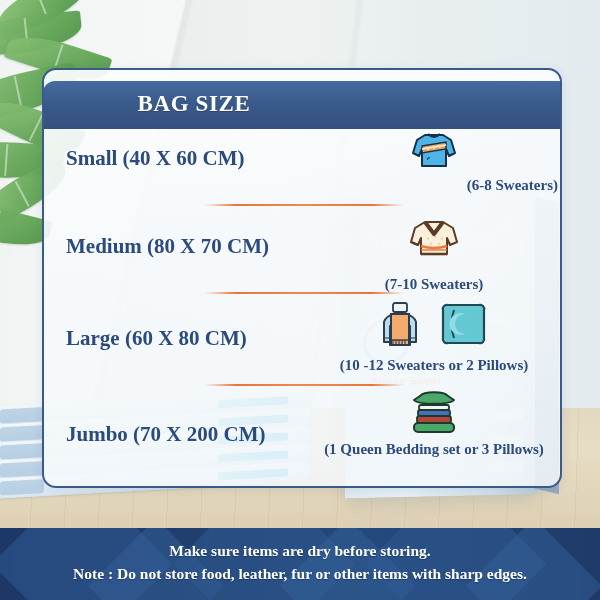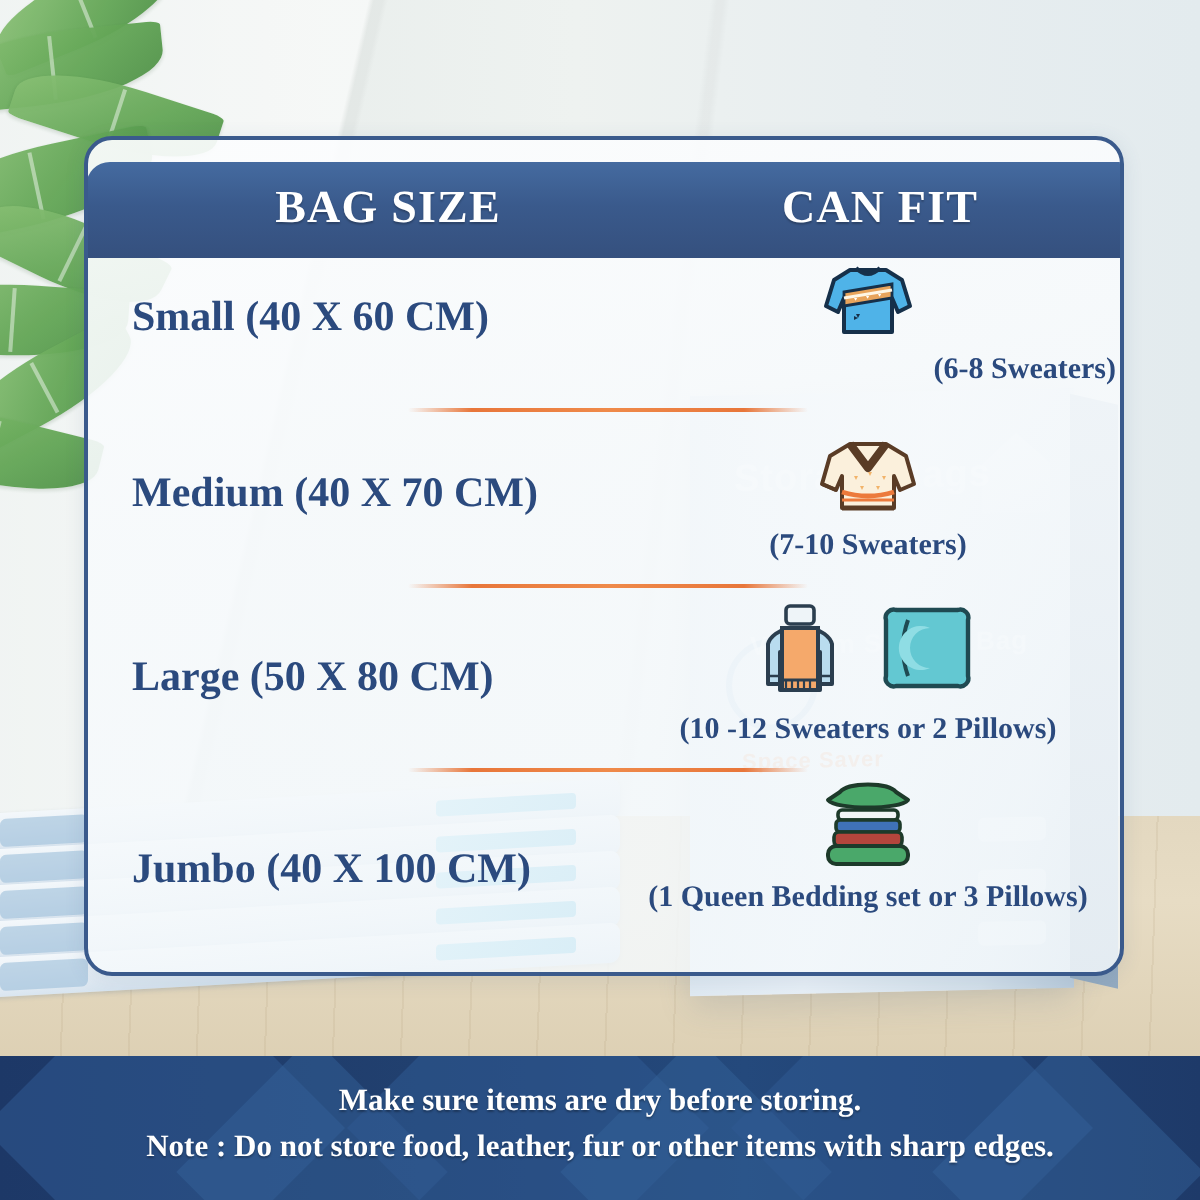--- a/index.html
+++ b/index.html
@@ -175,21 +175,20 @@
     <div class="bag" style="top:72px;">
         <u></u>
         <i></i>
       </div>
   </div>
 
   <div class="card">
 
     <div class="card-head">
       <div class="h h-left">BAG SIZE</div>
-      <div class="h h-right">CAN FIT</div>
     </div>
 
     <div class="rows">
 
       <div class="row" style="top:0px;height:92px;">
         <div class="size" style="top:28px;">Small (40 X 60 CM)</div>
         <div class="art" style="top:4px;">
           <span class="icon">
             <svg width="52" height="52" viewBox="0 0 52 52">
               <path d="M17 13 L9 18 L5 31 L11 34 L14 27 L14 44 L38 44 L38 27 L41 34 L47 31 L43 18 L35 13 Z" fill="#4fb3e8" stroke="#16304a" stroke-width="2" stroke-linejoin="round"></path>
@@ -205,47 +204,47 @@
               <path d="M14 44 L38 44" stroke="#16304a" stroke-width="2" fill="none"></path>
             </svg>
           </span>
         </div>
         <div class="fit" style="top:58px;text-align:right;">(6-8 Sweaters)</div>
       </div>
 
       <div class="divider" style="top:86px;"></div>
 
       <div class="row" style="top:88px;height:92px;">
-        <div class="size" style="top:28px;">Medium (40 X 70 CM)</div>
+        <div class="size" style="top:28px;">Medium (80 X 70 CM)</div>
         <div class="art" style="top:4px;">
           <span class="icon">
             <svg width="56" height="52" viewBox="0 0 56 52">
               <path d="M19 12 L9 18 L5 32 L12 35 L15 28 L15 44 L41 44 L41 28 L44 35 L51 32 L47 18 L37 12 Z" fill="#fbf0dc" stroke="#5a3c26" stroke-width="2" stroke-linejoin="round"></path>
               <path d="M19 12 L28 24 L37 12" fill="none" stroke="#5a3c26" stroke-width="4" stroke-linejoin="round"></path>
               <g fill="#f2b36a">
                 <path d="M21 28 l2 0 l-1 2 z"></path>
                   <path d="M28 26 l2 0 l-1 2 z"></path>
                   <path d="M35 28 l2 0 l-1 2 z"></path>
                 <path d="M24 33 l2 0 l-1 2 z"></path>
                   <path d="M32 33 l2 0 l-1 2 z"></path>
               </g>
               <path d="M15 36 q13 4 26 0" fill="none" stroke="#ec7a3c" stroke-width="2.4"></path>
               <path d="M15 40 L41 40" fill="none" stroke="#ec7a3c" stroke-width="1.6"></path>
               <path d="M15 44 L41 44" stroke="#5a3c26" stroke-width="2.6" fill="none"></path>
               <path d="M5 32 L12 35" stroke="#5a3c26" stroke-width="2" fill="none"></path>
             </svg>
           </span>
         </div>
-        <div class="fit" style="top:58px;">(7-10 Sweaters)</div>
+        <div class="fit" style="top:69px;">(7-10 Sweaters)</div>
       </div>
 
       <div class="divider" style="top:174px;"></div>
 
       <div class="row" style="top:176px;height:96px;">
-        <div class="size" style="top:32px;">Large (50 X 80 CM)</div>
+        <div class="size" style="top:32px;">Large (60 X 80 CM)</div>
         <div class="art" style="top:4px;">
           <span class="pair">
             <span class="icon">
               <svg width="46" height="54" viewBox="0 0 46 54">
                 <rect x="16" y="5" width="14" height="9" rx="2" fill="#eef4f8" stroke="#2b3e4f" stroke-width="1.8"></rect>
                 <path d="M17 16 C13 17 8 20 7 24 L7 44 L13 44 L13 28 L13 47 L33 47 L33 28 L33 44 L39 44 L39 24 C38 20 33 17 29 16 Z" fill="#b9dcef" stroke="#2b3e4f" stroke-width="2" stroke-linejoin="round"></path>
                 <path d="M14 16 L32 16 L32 47 L14 47 Z" fill="#f5a96b" stroke="#2b3e4f" stroke-width="2"></path>
                 <path d="M14 42 L32 42" stroke="#2b3e4f" stroke-width="1.4" fill="none"></path>
                 <g stroke="#2b3e4f" stroke-width="1.1">
                   <path d="M16 42 L16 47"></path>
@@ -265,21 +264,21 @@
               </svg>
             </span>
           </span>
         </div>
         <div class="fit" style="top:62px;">(10 -12 Sweaters or 2 Pillows)</div>
       </div>
 
       <div class="divider" style="top:266px;"></div>
 
       <div class="row" style="top:268px;height:98px;">
-        <div class="size" style="top:36px;">Jumbo (40 X 100 CM)</div>
+        <div class="size" style="top:36px;">Jumbo (70 X 200 CM)</div>
         <div class="art" style="top:0px;">
           <span class="icon">
             <svg width="60" height="52" viewBox="0 0 60 52">
               <path d="M16 10 C20 5 40 5 44 10 L50 14 C46 19 14 19 10 14 Z" fill="#4aa86a" stroke="#1d3a2a" stroke-width="2" stroke-linejoin="round"></path>
               <rect x="15" y="19" width="30" height="5" rx="2" fill="#f2f5f7" stroke="#1d3a2a" stroke-width="1.8"></rect>
               <rect x="14" y="24" width="32" height="6" rx="2" fill="#3f72b8" stroke="#1d3a2a" stroke-width="1.8"></rect>
               <rect x="13" y="30" width="34" height="7" rx="2.5" fill="#b4453c" stroke="#1d3a2a" stroke-width="1.8"></rect>
               <rect x="10" y="37" width="40" height="9" rx="4" fill="#4aa86a" stroke="#1d3a2a" stroke-width="2"></rect>
             </svg>
           </span>

